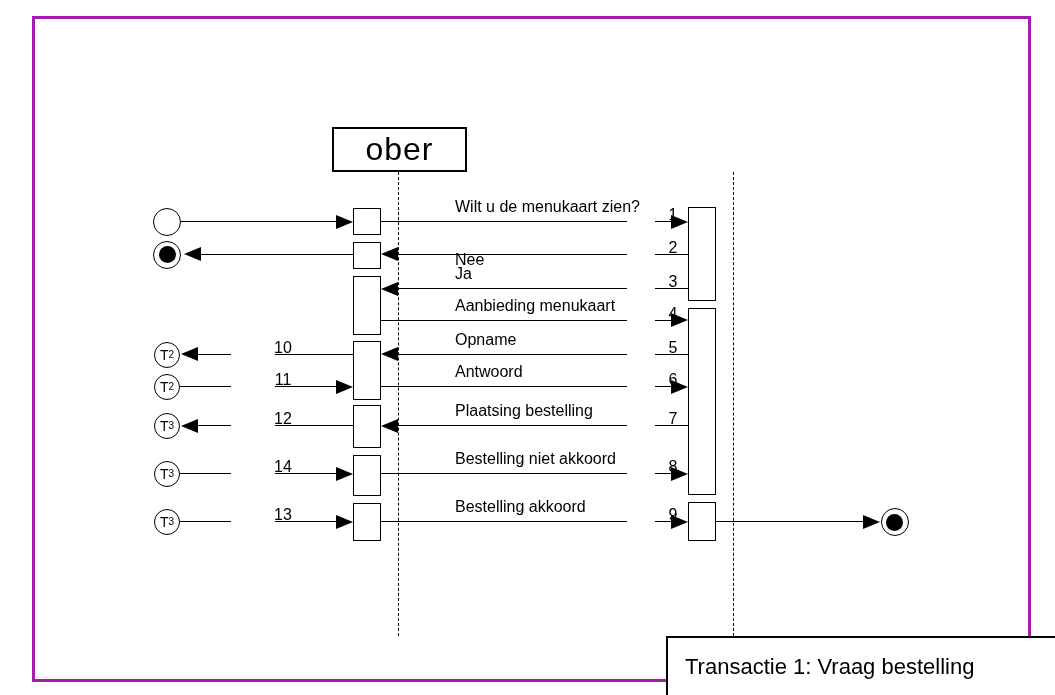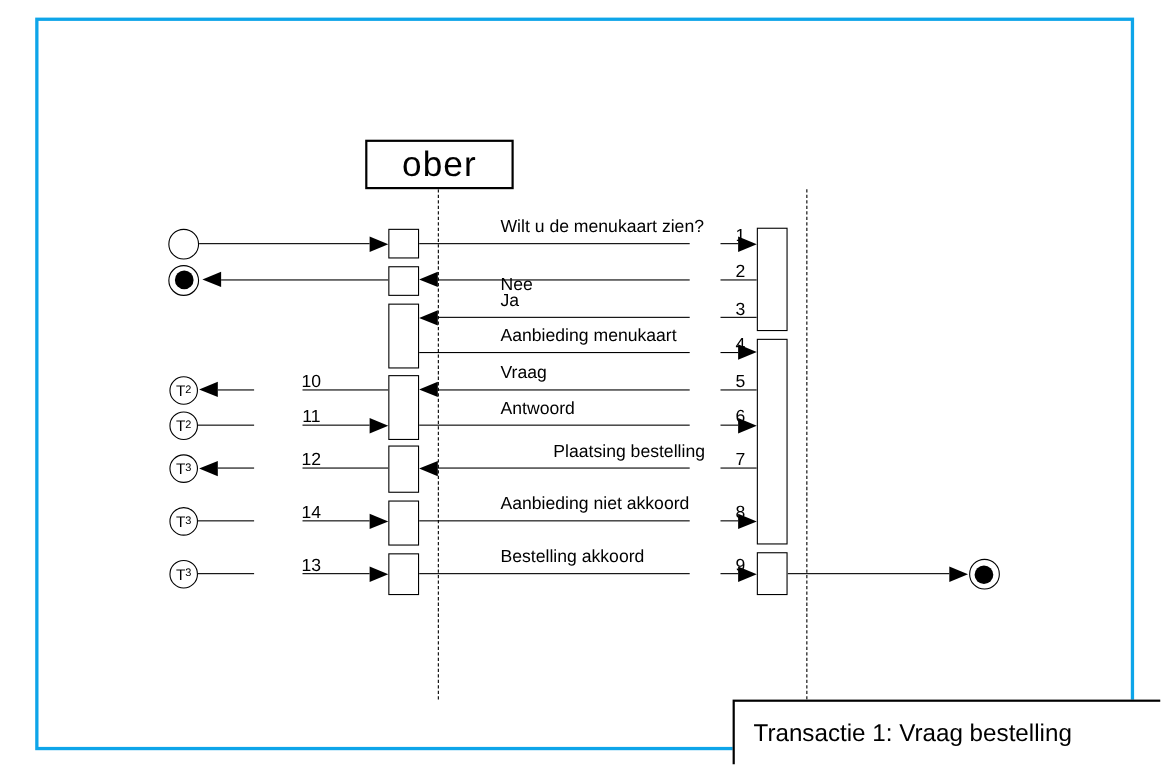--- a/index.html
+++ b/index.html
@@ -1,18 +1,18 @@
 <!DOCTYPE html>
 <html><head>
 <meta charset="utf-8">
 <style>
   html,body{margin:0;padding:0;background:#ffffff;}
   body{font-family:"Liberation Sans", sans-serif;color:#000;}
   #canvas{position:relative;width:1055px;height:695px;background:#ffffff;overflow:hidden;}
-  #frame{position:absolute;left:32px;top:16px;width:999px;height:666px;border:3px solid #0ea5e9;box-sizing:border-box;background:#fff;}
+  #frame{position:absolute;left:32px;top:16px;width:999px;height:666px;border:3px solid #a21caf;box-sizing:border-box;background:#fff;}
   .actor-box{position:absolute;top:108px;width:135px;height:45px;border:2px solid #000;box-sizing:border-box;background:#fff;
              display:flex;align-items:center;justify-content:center;font-size:32px;letter-spacing:1px;z-index:5;}
   #actor-ober{left:297px;}
   #actor-klant{left:630px;}
   .lifeline{position:absolute;top:153px;height:464px;width:0;border-left:1.7px dashed #000;z-index:1;}
   .ln{position:absolute;height:0;border-top:1.7px solid #000;z-index:1;}
   .act{position:absolute;width:27.5px;background:#fff;border:1.7px solid #000;box-sizing:border-box;z-index:2;}
   .arrow{position:absolute;width:0;height:0;border-top:7.5px solid transparent;border-bottom:7.5px solid transparent;z-index:3;}
   .ar{border-left:17.5px solid #000;}
   .al{border-right:17.5px solid #000;}
@@ -74,21 +74,21 @@
         <div class="msg-label" style="top: 247px;">Ja</div>
         <div class="msg-num num-right" style="top: 255px;">3</div>
         <div class="ln" style="left: 363px; top: 269.15px; width: 229px;"></div>
         <div class="ln" style="left: 620px; top: 269.15px; width: 33px;"></div>
         <div class="arrow al" style="left: 345.5px; top: 262.5px;"></div>
         <div class="msg-label" style="top: 278.5px;">Aanbieding menukaart</div>
         <div class="msg-num num-right" style="top: 286.5px;">4</div>
         <div class="ln" style="left: 345.5px; top: 300.65px; width: 246.5px;"></div>
         <div class="ln" style="left: 620px; top: 300.65px; width: 15.5px;"></div>
         <div class="arrow ar" style="left: 635.5px; top: 294px;"></div>
-        <div class="msg-label" style="top: 312.5px;">Vraag</div>
+        <div class="msg-label" style="top: 312.5px;">Opname</div>
         <div class="msg-num num-right" style="top: 320.5px;">5</div>
         <div class="ln" style="left: 363px; top: 334.65px; width: 229px;"></div>
         <div class="ln" style="left: 620px; top: 334.65px; width: 33px;"></div>
         <div class="arrow al" style="left: 345.5px; top: 328px;"></div>
         <div class="circle c26" style="left: 119px; top: 322.5px;">
           <span>T</span>
           <span class="tsub">2</span>
         </div>
         <div class="msg-num num-left" style="top: 320.5px;">10</div>
         <div class="arrow al" style="left: 145.5px; top: 328px;"></div>
@@ -100,34 +100,34 @@
         <div class="ln" style="left: 620px; top: 367.15px; width: 15.5px;"></div>
         <div class="arrow ar" style="left: 635.5px; top: 360.5px;"></div>
         <div class="circle c26" style="left: 119px; top: 355px;">
           <span>T</span>
           <span class="tsub">2</span>
         </div>
         <div class="msg-num num-left" style="top: 353px;">11</div>
         <div class="ln" style="left: 145px; top: 367.15px; width: 51px;"></div>
         <div class="ln" style="left: 240px; top: 367.15px; width: 60.5px;"></div>
         <div class="arrow ar" style="left: 300.5px; top: 360.5px;"></div>
-        <div class="msg-label" style="top: 384px; margin-left: 48px;">Plaatsing bestelling</div>
+        <div class="msg-label" style="top: 384px;">Plaatsing bestelling</div>
         <div class="msg-num num-right" style="top: 392px;">7</div>
         <div class="ln" style="left: 363px; top: 406.15px; width: 229px;"></div>
         <div class="ln" style="left: 620px; top: 406.15px; width: 33px;"></div>
         <div class="arrow al" style="left: 345.5px; top: 399.5px;"></div>
         <div class="circle c26" style="left: 119px; top: 394px;">
           <span>T</span>
           <span class="tsub">3</span>
         </div>
         <div class="msg-num num-left" style="top: 392px;">12</div>
         <div class="arrow al" style="left: 145.5px; top: 399.5px;"></div>
         <div class="ln" style="left: 163px; top: 406.15px; width: 33px;"></div>
         <div class="ln" style="left: 240px; top: 406.15px; width: 78px;"></div>
-        <div class="msg-label" style="top: 432px;">Aanbieding niet akkoord</div>
+        <div class="msg-label" style="top: 432px;">Bestelling niet akkoord</div>
         <div class="msg-num num-right" style="top: 440px;">8</div>
         <div class="ln" style="left: 345.5px; top: 454.15px; width: 246.5px;"></div>
         <div class="ln" style="left: 620px; top: 454.15px; width: 15.5px;"></div>
         <div class="arrow ar" style="left: 635.5px; top: 447.5px;"></div>
         <div class="circle c26" style="left: 119px; top: 442px;">
           <span>T</span>
           <span class="tsub">3</span>
         </div>
         <div class="msg-num num-left" style="top: 440px;">14</div>
         <div class="ln" style="left: 145px; top: 454.15px; width: 51px;"></div>

